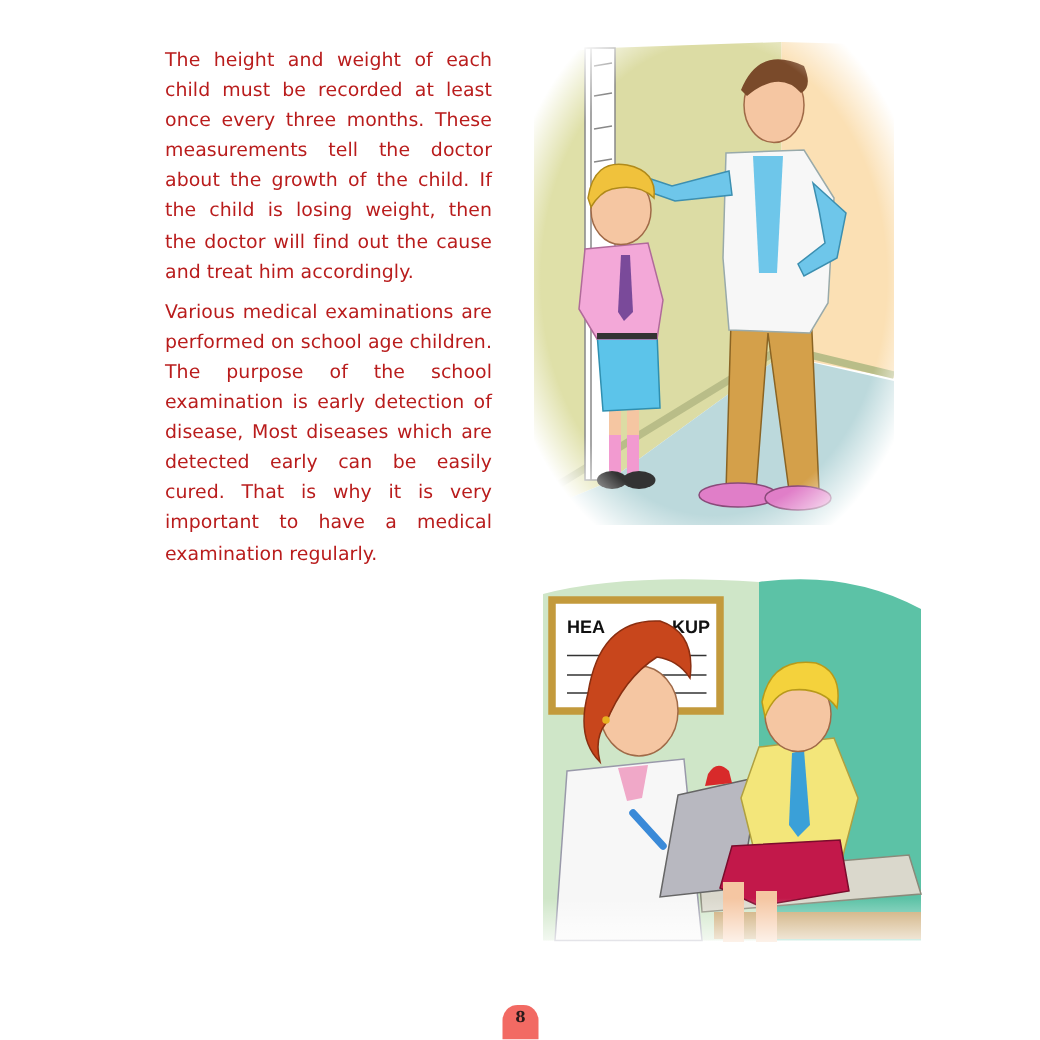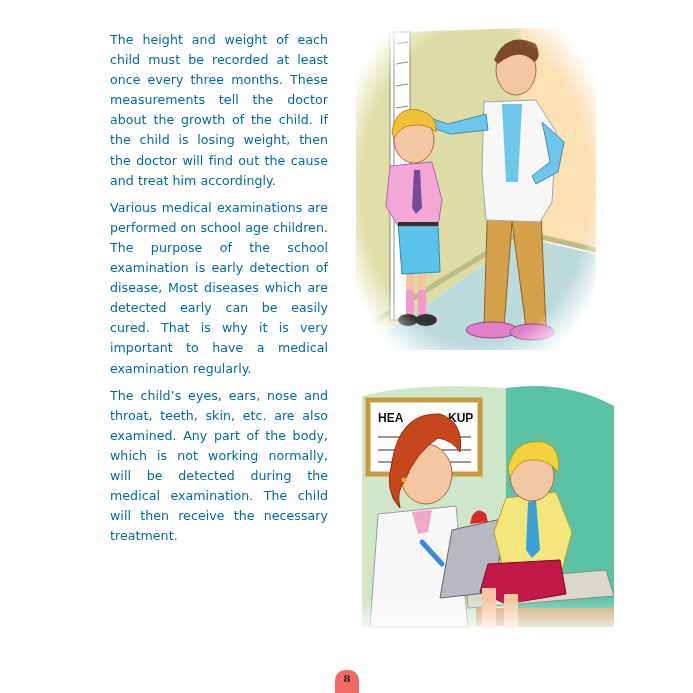--- a/index.html
+++ b/index.html
@@ -1,36 +1,35 @@
 <!DOCTYPE html>
 <html><head>
 <meta charset="utf-8">
 <style>
   html, body { margin: 0; padding: 0; background: #ffffff; }
   body { width: 693px; height: 693px; position: relative; overflow: hidden; font-family: "DejaVu Sans", sans-serif; }
   .page { position: absolute; inset: 0; background: #ffffff; }
-  .text-col { position: absolute; left: 110px; top: 30px; width: 218px; color: #0369a1; }
+  .text-col { position: absolute; left: 110px; top: 30px; width: 218px; color: #b91c1c; }
   .para { margin: 0 0 7px 0; font-size: 12.6px; line-height: 20.1px; text-align: justify; letter-spacing: 0.05px; font-family: "DejaVu Sans", sans-serif; }
   .para.p2 { margin-top: 0px; }
   .illus { position: absolute; }
   .illus-1 { left: 356px; top: 22px; width: 240px; height: 328px; }
   .illus-2 { left: 356px; top: 382px; width: 262px; height: 255px; }
   .page-num-tab { position: absolute; left: 335px; top: 670px; width: 24px; height: 23px; background: #f26a63; border-radius: 10px 10px 0 0; }
   .page-num { position: absolute; left: 0; right: 0; top: 3px; text-align: center; font-family: "DejaVu Serif", serif; font-weight: bold; font-size: 10px; color: #2a1a1a; }
   svg { display: block; }
 </style>
 </head>
 <body>
 
 <div class="page">
 
   <div class="text-col">
     <p class="para p1">The height and weight of each child must be recorded at least once every three months. These measurements tell the doctor about the growth of the child. If the child is losing weight, then the doctor will find out the cause and treat him accordingly.</p>
     <p class="para p2">Various medical examinations are performed on school age children. The purpose of the school examination is early detection of disease,  Most diseases which are detected early can be easily cured. That is why it is very important to have a medical examination regularly.</p>
-    <p class="para p3">The child’s eyes, ears, nose and throat, teeth, skin, etc. are also examined. Any part of the body, which is not working normally, will be detected during the medical examination. The child will then receive the necessary treatment.</p>
   </div>
 
   <div class="illus illus-1">
     <svg width="240" height="328" viewBox="0 0 240 328">
       <defs>
         <radialGradient id="fade1" cx="50%" cy="50%" r="60%">
           <stop offset="80%" stop-color="#fff" stop-opacity="0"></stop>
           <stop offset="100%" stop-color="#fff" stop-opacity="1"></stop>
         </radialGradient>
       </defs>

